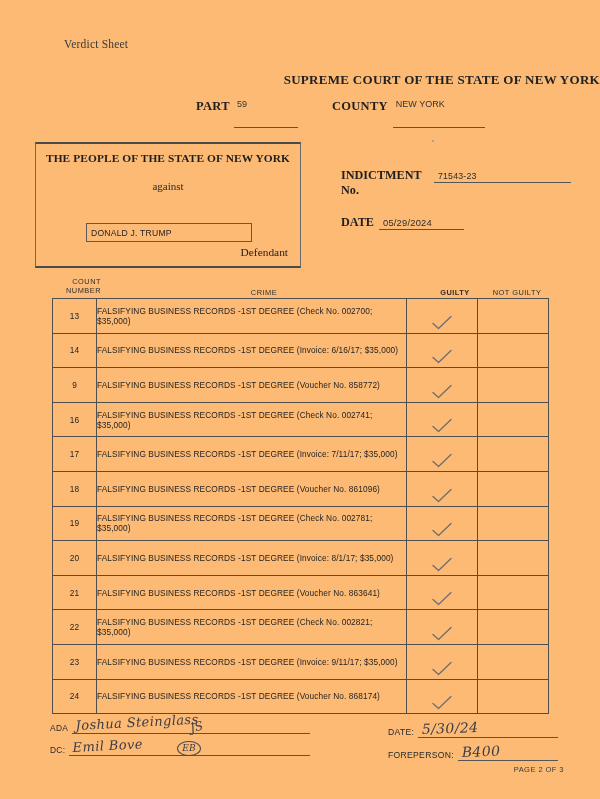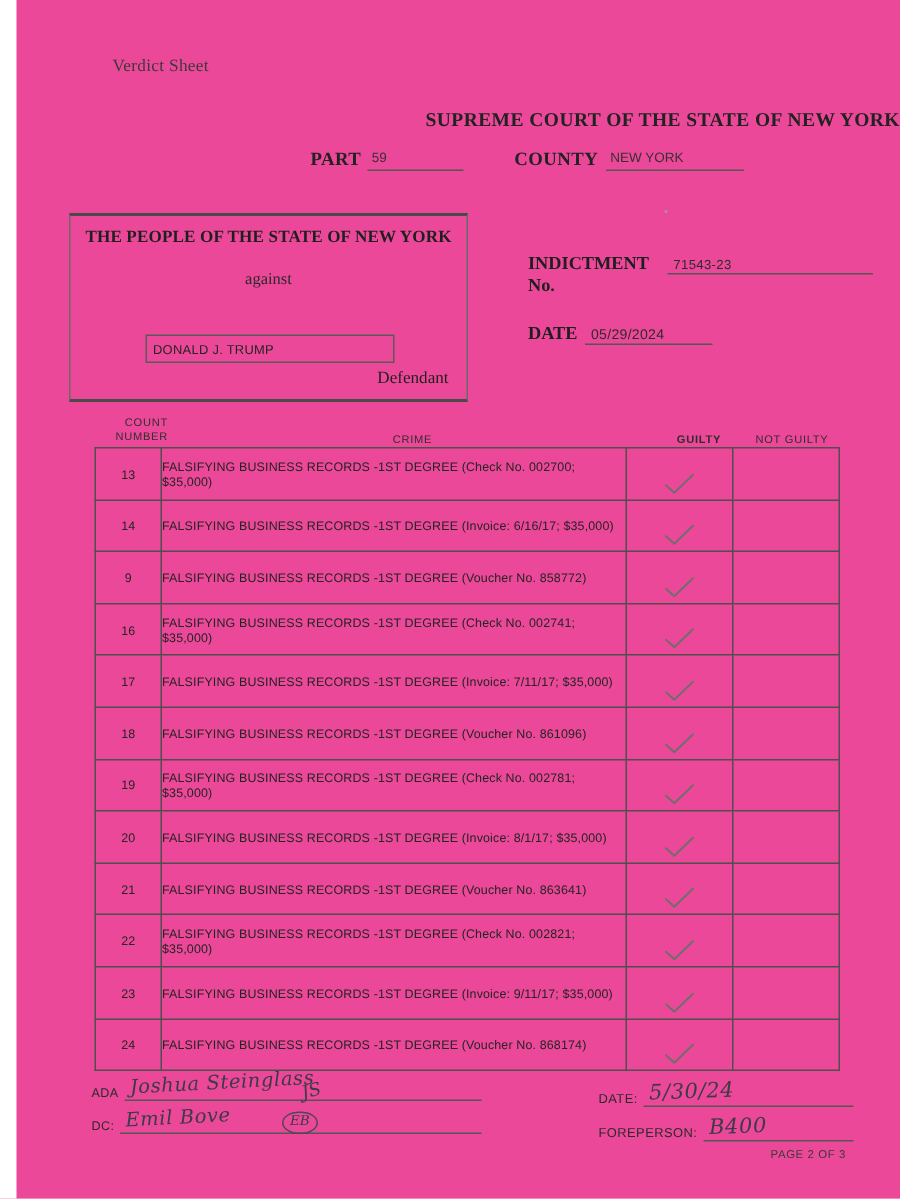--- a/index.html
+++ b/index.html
@@ -12,22 +12,21 @@
     height: 799px;
     position: relative;
     font-family: "Liberation Serif", serif;
     color: #1a1a1a;
     overflow: hidden;
   }
 
   .page {
     position: absolute;
     inset: 0;
-    background: #ec4899;
-    margin-left: 11px;
+    background: #fdba74;
   }
 
   
   .doc-label {
     position: absolute;
     left: 64px;
     top: 38px;
     font-size: 11.5px;
     color: #3a3a3a;
     letter-spacing: .2px;
@@ -42,34 +41,34 @@
     letter-spacing: .3px;
     color: #222;
     padding-left: 36px;
   }
 
   .partline {
     position: absolute;
     top: 99px;
     left: 196px;
     display: flex;
-    align-items: center;
+    align-items: flex-start;
     font-size: 12.5px;
     font-weight: bold;
     color: #222;
   }
   .partline .lbl { letter-spacing: .3px; }
   .fill {
     display: inline-block;
     border-bottom: 1.1px solid #555;
     font-family: "Liberation Sans", sans-serif;
     font-size: 9px;
     font-weight: normal;
     color: #333;
-    padding: 0 3px 3px 3px;
+    padding: 0 3px 18px 3px;
     text-align: left;
     vertical-align: baseline;
   }
   .fill.part { width: 58px; margin-left: 4px; }
   .fill.county { width: 86px; margin-left: 5px; }
   .partline .gap { display:inline-block; width: 34px; }
 
   
   .caption {
     position: absolute;

